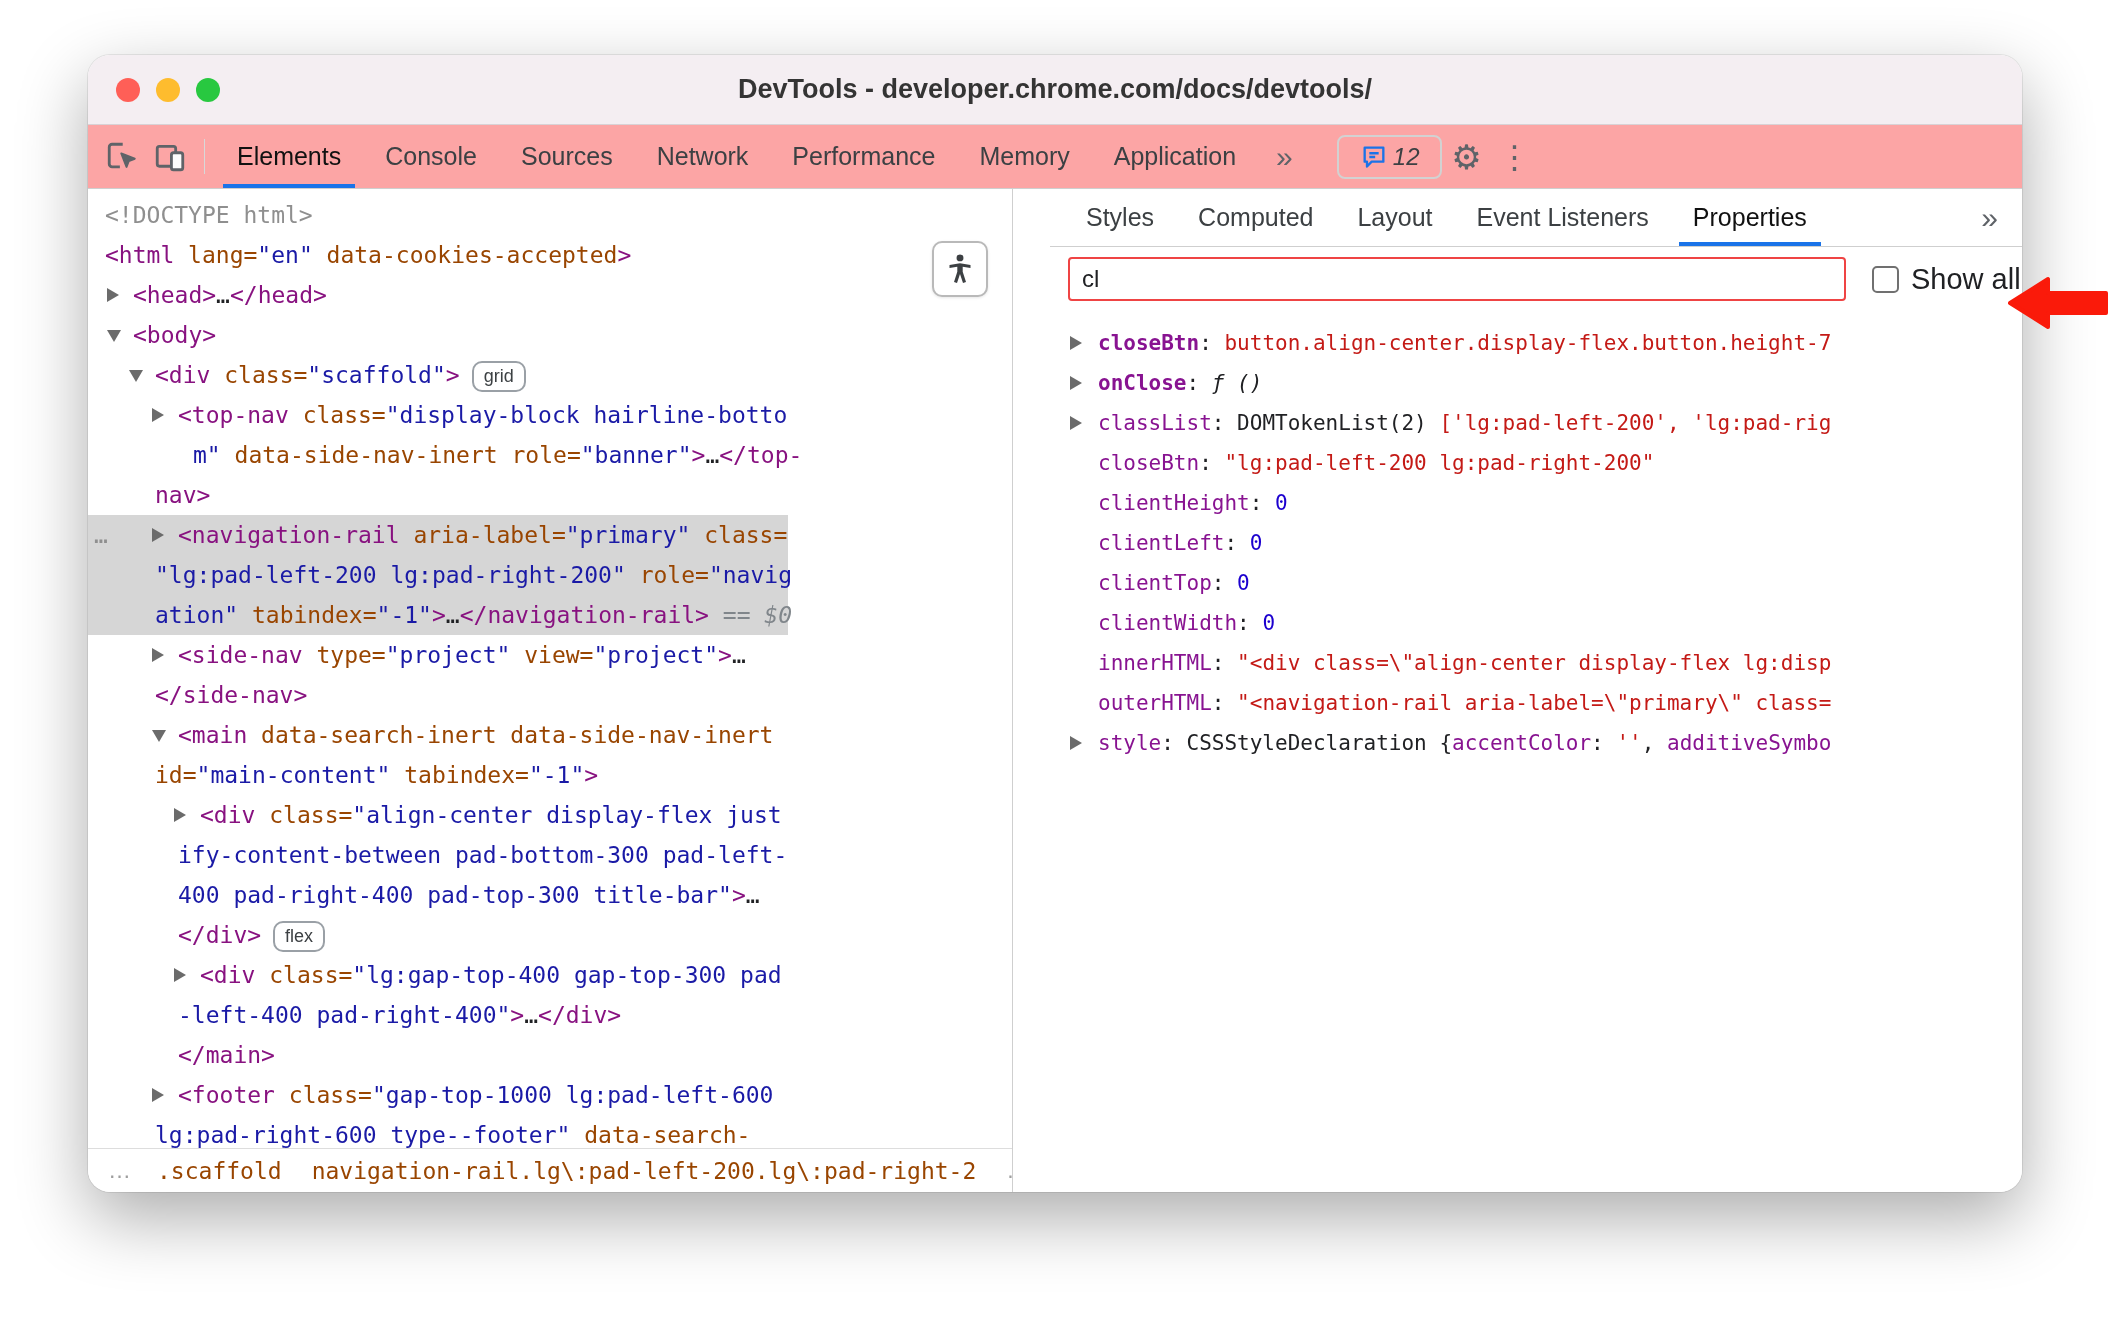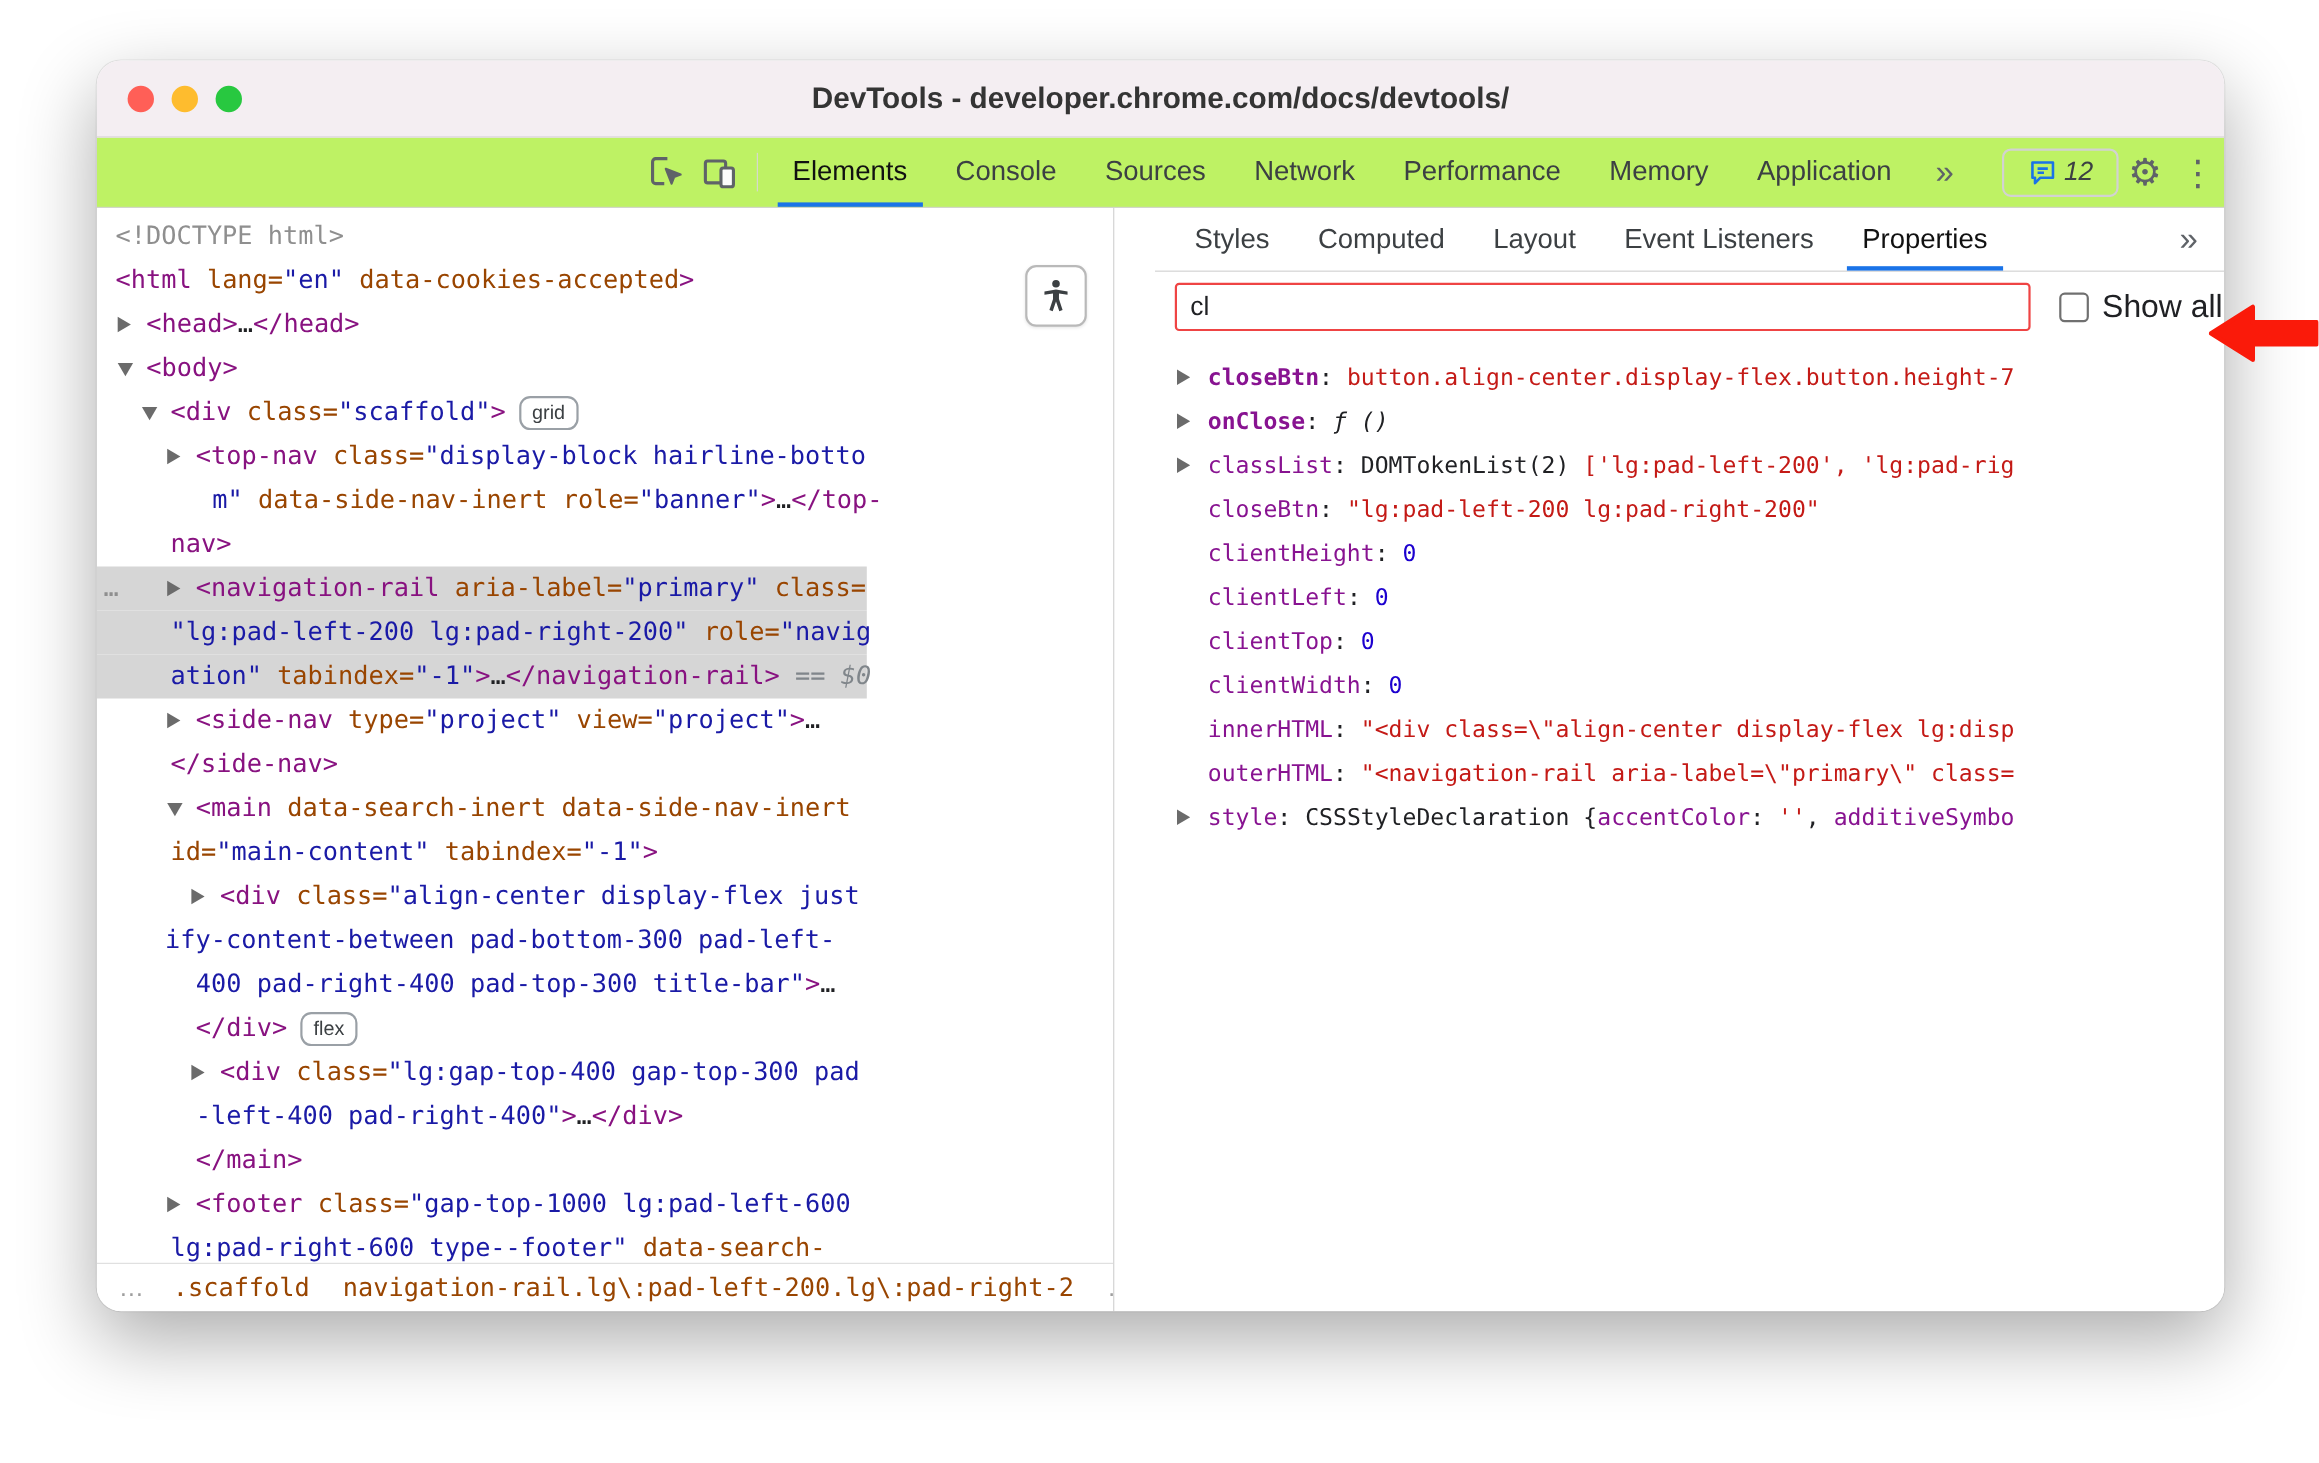--- a/index.html
+++ b/index.html
@@ -13,22 +13,22 @@
 
   
   .titlebar { height:70px; flex:none; background:#f4eef2; border-bottom:1px solid #d8d2d6;
               position:relative; display:flex; align-items:center; justify-content:center; }
   .lights { position:absolute; left:28px; top:0; bottom:0; display:flex; align-items:center; gap:16px; }
   .light { width:24px; height:24px; border-radius:50%; display:inline-block; }
   .light.red { background:#ff5f57; } .light.yellow { background:#febc2e; } .light.green { background:#28c840; }
   .title { font-size:27px; font-weight:bold; color:#343434; }
 
   
-  .toolbar { height:64px; flex:none; display:flex; align-items:stretch; background:#bef264;
-             border-bottom:1px solid #cfcfcf; padding-left:10px;justify-content:flex-end; }
+  .toolbar { height:64px; flex:none; display:flex; align-items:stretch; background:#fca5a5;
+             border-bottom:1px solid #cfcfcf; padding-left:10px; }
   .icon-btn { width:48px; display:flex; align-items:center; justify-content:center; color:#5f6368; flex:none; }
   .vdiv { width:1px; background:#d8d8d8; margin:14px 10px; flex:none; }
   .tabs { display:flex; align-items:stretch; }
   .tab { display:flex; align-items:center; padding:0 22px; font-size:25px; color:#3c4043; position:relative; white-space:nowrap; }
   .tab.active { color:#111; }
   .tab.active::after { content:""; position:absolute; left:8px; right:8px; bottom:0; height:4px; background:#1a73e8; }
   .more { display:flex; align-items:center; padding:0 18px; color:#5f6368; font-size:30px; }
   .issues { display:flex; align-items:center; gap:5px; border:2px solid #d2d2d2; border-radius:8px;
             height:44px; padding:0 21px; margin:auto 0 auto 26px;font-style:italic; }
   .issues-count { font-size:24px; color:#3c4043; }
@@ -154,21 +154,21 @@
             <div class="tree-line" style="padding-left: 105px;"><span class="seg-v">m"</span><span class="seg-a"> data-side-nav-inert</span><span class="seg-a"> role=</span><span class="seg-v">"banner"</span><span class="seg-t">&gt;</span><span class="seg-p">…</span><span class="seg-t">&lt;/top-</span></div>
             <div class="tree-line" style="padding-left: 67px;"><span class="seg-t">nav&gt;</span></div>
             <div class="tree-line sel" style="padding-left: 90px;"><span class="gutter">…</span><span class="tri tri-r" style="left: 64px;"></span><span class="seg-t">&lt;navigation-rail</span><span class="seg-a"> aria-label=</span><span class="seg-v">"primary"</span><span class="seg-a"> class=</span></div>
             <div class="tree-line sel" style="padding-left: 67px;"><span class="seg-v">"lg:pad-left-200 lg:pad-right-200"</span><span class="seg-a"> role=</span><span class="seg-v">"navig</span></div>
             <div class="tree-line sel" style="padding-left: 67px;"><span class="seg-v">ation"</span><span class="seg-a"> tabindex=</span><span class="seg-v">"-1"</span><span class="seg-t">&gt;</span><span class="seg-p">…</span><span class="seg-t">&lt;/navigation-rail&gt;</span><span class="seg-eq"> == $0</span></div>
             <div class="tree-line" style="padding-left: 90px;"><span class="tri tri-r" style="left: 64px;"></span><span class="seg-t">&lt;side-nav</span><span class="seg-a"> type=</span><span class="seg-v">"project"</span><span class="seg-a"> view=</span><span class="seg-v">"project"</span><span class="seg-t">&gt;</span><span class="seg-p">…</span></div>
             <div class="tree-line" style="padding-left: 67px;"><span class="seg-t">&lt;/side-nav&gt;</span></div>
             <div class="tree-line" style="padding-left: 90px;"><span class="tri tri-d" style="left: 64px;"></span><span class="seg-t">&lt;main</span><span class="seg-a"> data-search-inert</span><span class="seg-a"> data-side-nav-inert</span></div>
             <div class="tree-line" style="padding-left: 67px;"><span class="seg-a">id=</span><span class="seg-v">"main-content"</span><span class="seg-a"> tabindex=</span><span class="seg-v">"-1"</span><span class="seg-t">&gt;</span></div>
             <div class="tree-line" style="padding-left: 112px;"><span class="tri tri-r" style="left: 86px;"></span><span class="seg-t">&lt;div</span><span class="seg-a"> class=</span><span class="seg-v">"align-center display-flex just</span></div>
-            <div class="tree-line" style="padding-left: 62px;"><span class="seg-v">ify-content-between pad-bottom-300 pad-left-</span></div>
+            <div class="tree-line" style="padding-left: 90px;"><span class="seg-v">ify-content-between pad-bottom-300 pad-left-</span></div>
             <div class="tree-line" style="padding-left: 90px;"><span class="seg-v">400 pad-right-400 pad-top-300 title-bar"</span><span class="seg-t">&gt;</span><span class="seg-p">…</span></div>
             <div class="tree-line" style="padding-left: 90px;"><span class="seg-t">&lt;/div&gt;</span><span class="badge">flex</span></div>
             <div class="tree-line" style="padding-left: 112px;"><span class="tri tri-r" style="left: 86px;"></span><span class="seg-t">&lt;div</span><span class="seg-a"> class=</span><span class="seg-v">"lg:gap-top-400 gap-top-300 pad</span></div>
             <div class="tree-line" style="padding-left: 90px;"><span class="seg-v">-left-400 pad-right-400"</span><span class="seg-t">&gt;</span><span class="seg-p">…</span><span class="seg-t">&lt;/div&gt;</span></div>
             <div class="tree-line" style="padding-left: 90px;"><span class="seg-t">&lt;/main&gt;</span></div>
             <div class="tree-line" style="padding-left: 90px;"><span class="tri tri-r" style="left: 64px;"></span><span class="seg-t">&lt;footer</span><span class="seg-a"> class=</span><span class="seg-v">"gap-top-1000 lg:pad-left-600</span></div>
             <div class="tree-line" style="padding-left: 67px;"><span class="seg-v">lg:pad-right-600 type--footer"</span><span class="seg-a"> data-search-</span></div>
           </div>
         <div class="crumbs">
             <span class="crumb-ellipsis">…</span>

